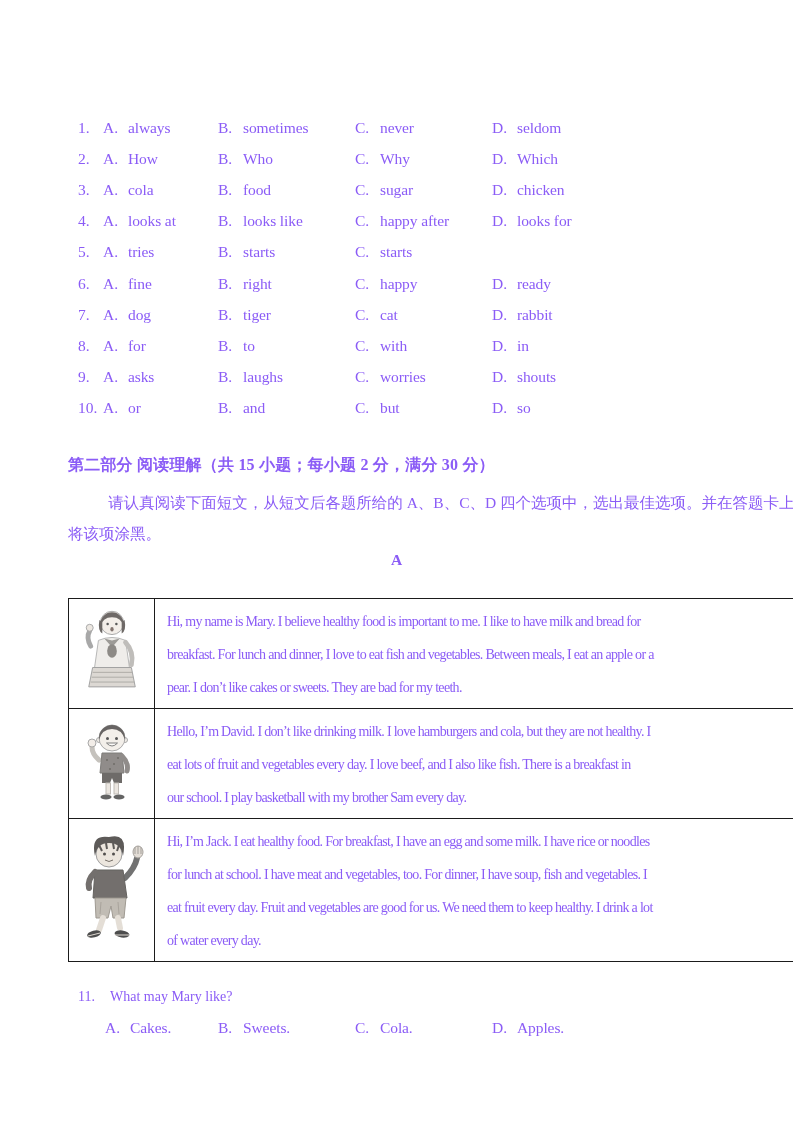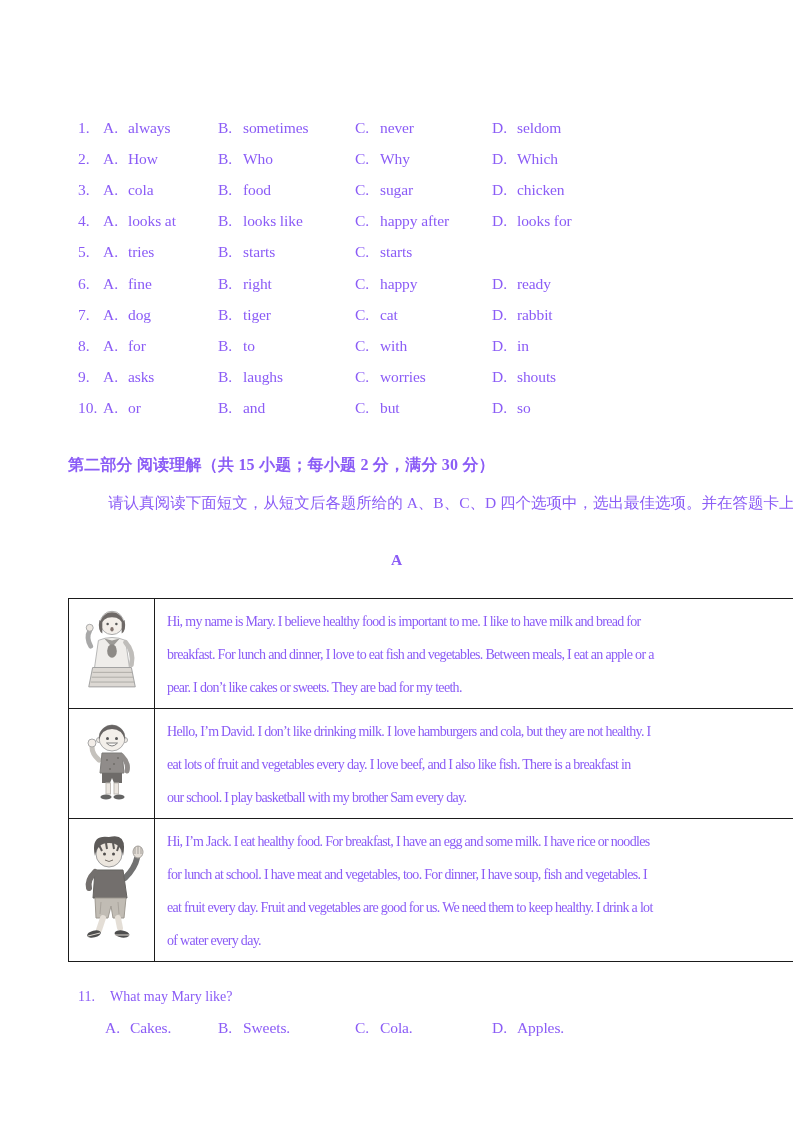--- a/index.html
+++ b/index.html
@@ -103,20 +103,21 @@
         <div class="ccell"><span class="letter">B.</span><span class="word">and</span></div>
         <div class="ccell"><span class="letter">C.</span><span class="word">but</span></div>
         <div class="ccell"><span class="letter">D.</span><span class="word">so</span></div>
       </div>
     </section>
 
   <h2 class="part2-heading">第二部分 阅读理解（共 15 小题；每小题 2 分，满分 30 分）</h2>
 
   <div class="instructions">
     <span class="line1">请认真阅读下面短文，从短文后各题所给的 A、B、C、D 四个选项中，选出最佳选项。并在答题卡上</span>
+    <span class="line2">将该项涂黑。</span>
   </div>
 
   <div class="section-a">A</div>
 
   <table class="ptable">
     <tbody>
       <tr class="r1">
         <td class="img-cell">
           <svg class="figure" width="62" height="92" viewBox="0 0 64 92" aria-hidden="true">
             <path d="M10 40 Q5 31 9 24" stroke="#9a9a9a" stroke-width="5" fill="none" stroke-linecap="round"></path>

